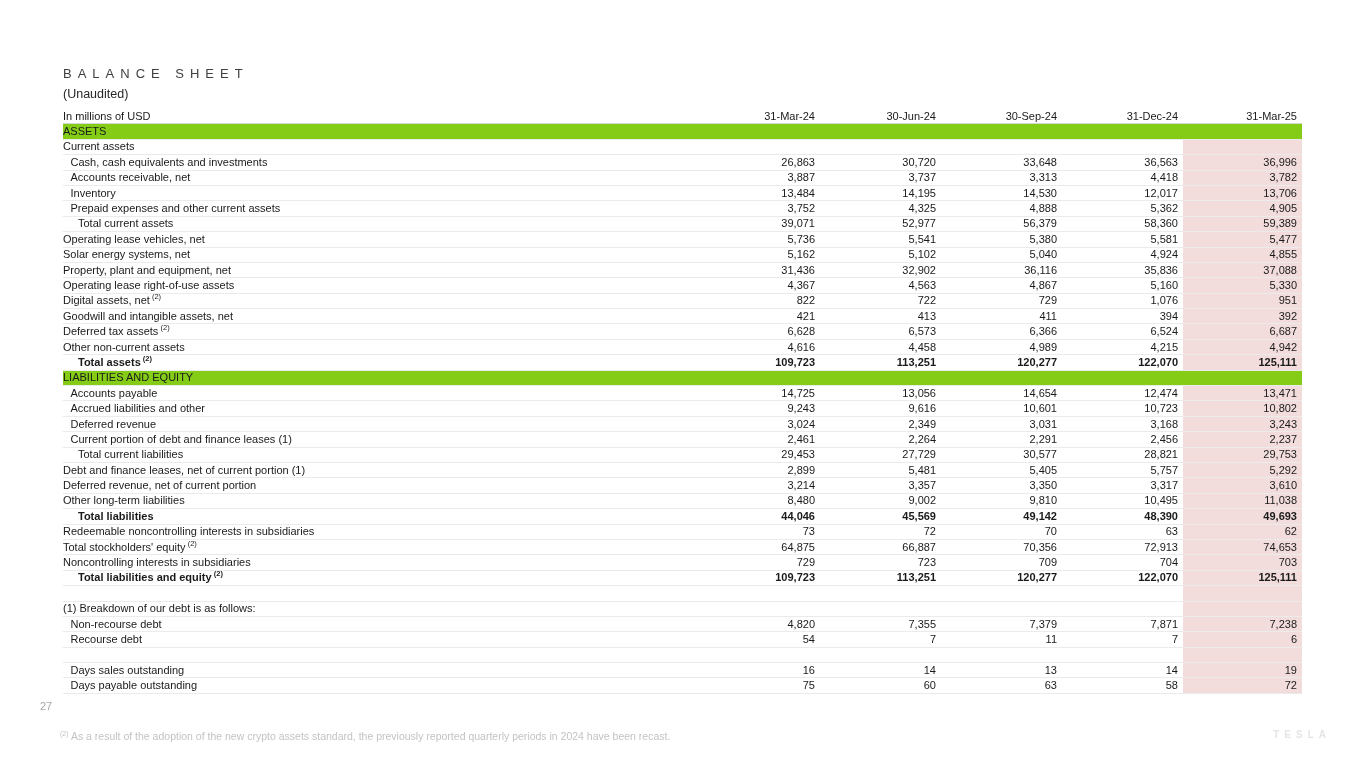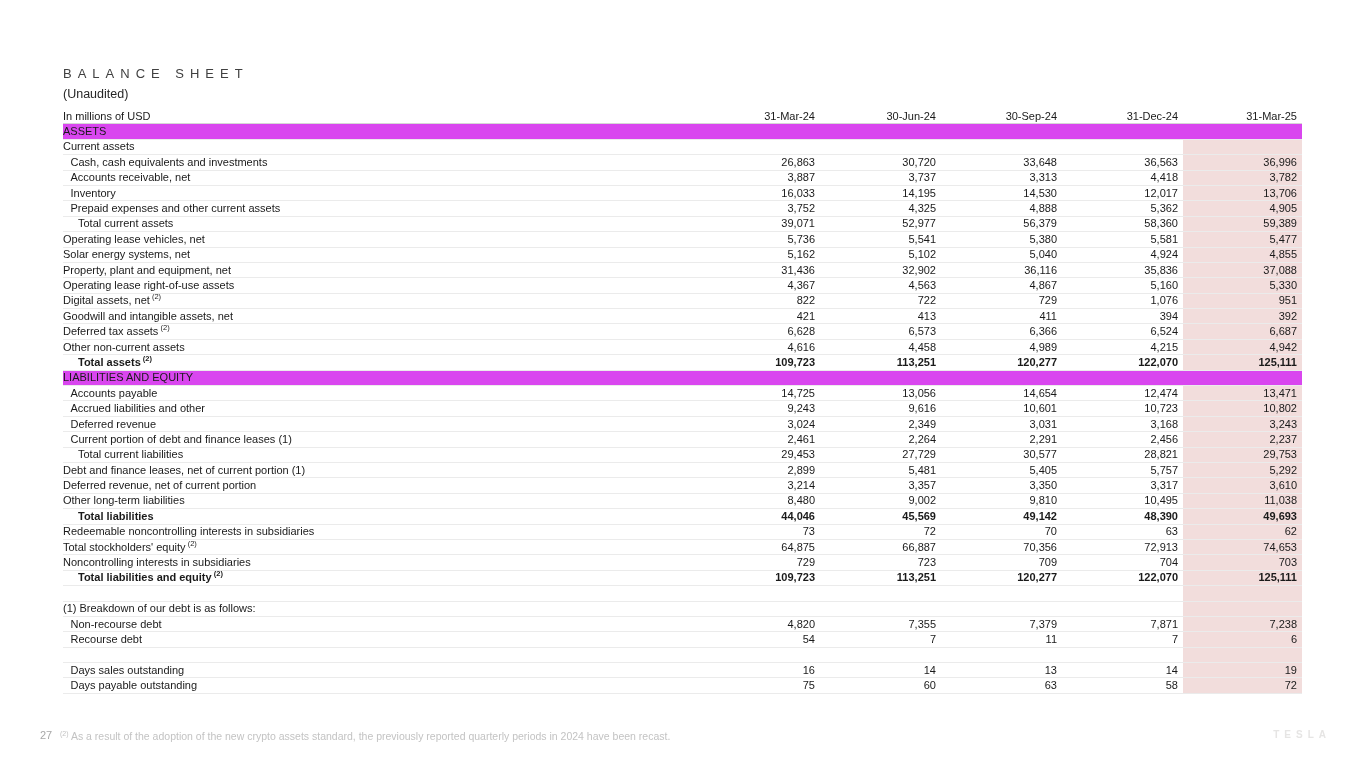--- a/index.html
+++ b/index.html
@@ -18,26 +18,26 @@
   table.bs {
     position:absolute; left:63px; top:109px; width:1239px;
     border-collapse:collapse; table-layout:fixed; font-size:11px; color:#1a1a1a;
   }
   table.bs td { height:14.4px; line-height:13px; padding:0 5px 0 0; white-space:nowrap; overflow:hidden; vertical-align:middle; }
   table.bs tr { border-bottom:1px solid #ebebeb; }
   table.bs tr.hdr { border-bottom:1px solid #d6d6d6; }
   table.bs tr.hdr td { font-size:11px; }
   td.lbl { text-align:left; padding-right:0; }
   td.num { text-align:right; }
-  tr.section td { background:#d946ef; }
+  tr.section td { background:#84cc16; }
   td.hl { background:#f2dddc; }
   .bold { font-weight:bold; }
   sup { font-size:7.5px; line-height:0; }
   .page-num {
-    position:absolute; left:40px; top:729px;
+    position:absolute; left:40px; top:700px;
     font-size:11px; color:#a8a8a8;
   }
   .footnote {
     position:absolute; left:60px; top:730px;
     font-size:10.5px; color:#c3c3c3;
   }
   .footnote sup { font-size:7px; }
   .logo {
     position:absolute; right:34px; top:729px;
     font-size:10px; letter-spacing:5px; color:#e6e5e4; font-weight:bold;
@@ -95,21 +95,21 @@
         <tr class="">
           <td class="lbl" style="padding-left: 7.5px;">Accounts receivable, net</td>
           <td class="num">3,887</td>
           <td class="num">3,737</td>
           <td class="num">3,313</td>
           <td class="num">4,418</td>
           <td class="num hl">3,782</td>
         </tr>
         <tr class="">
           <td class="lbl" style="padding-left: 7.5px;">Inventory</td>
-          <td class="num">16,033</td>
+          <td class="num">13,484</td>
           <td class="num">14,195</td>
           <td class="num">14,530</td>
           <td class="num">12,017</td>
           <td class="num hl">13,706</td>
         </tr>
         <tr class="">
           <td class="lbl" style="padding-left: 7.5px;">Prepaid expenses and other current assets</td>
           <td class="num">3,752</td>
           <td class="num">4,325</td>
           <td class="num">4,888</td>

